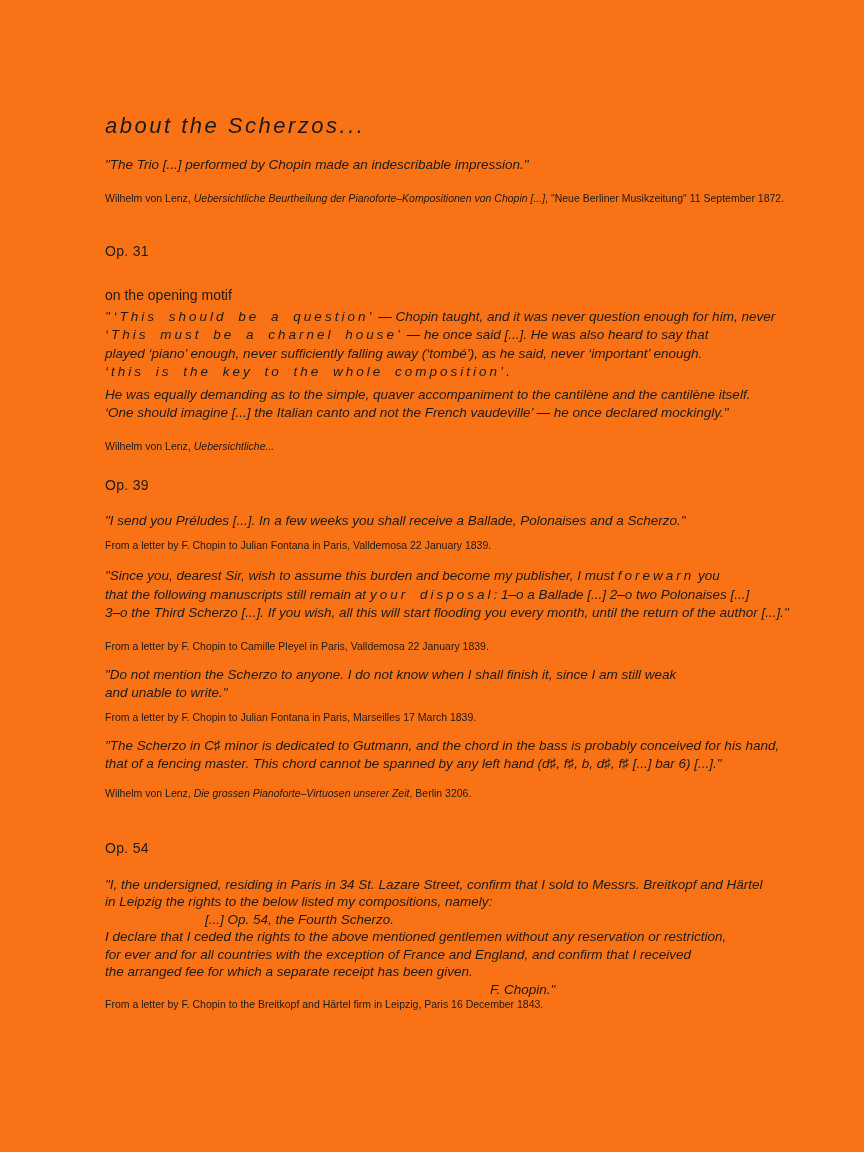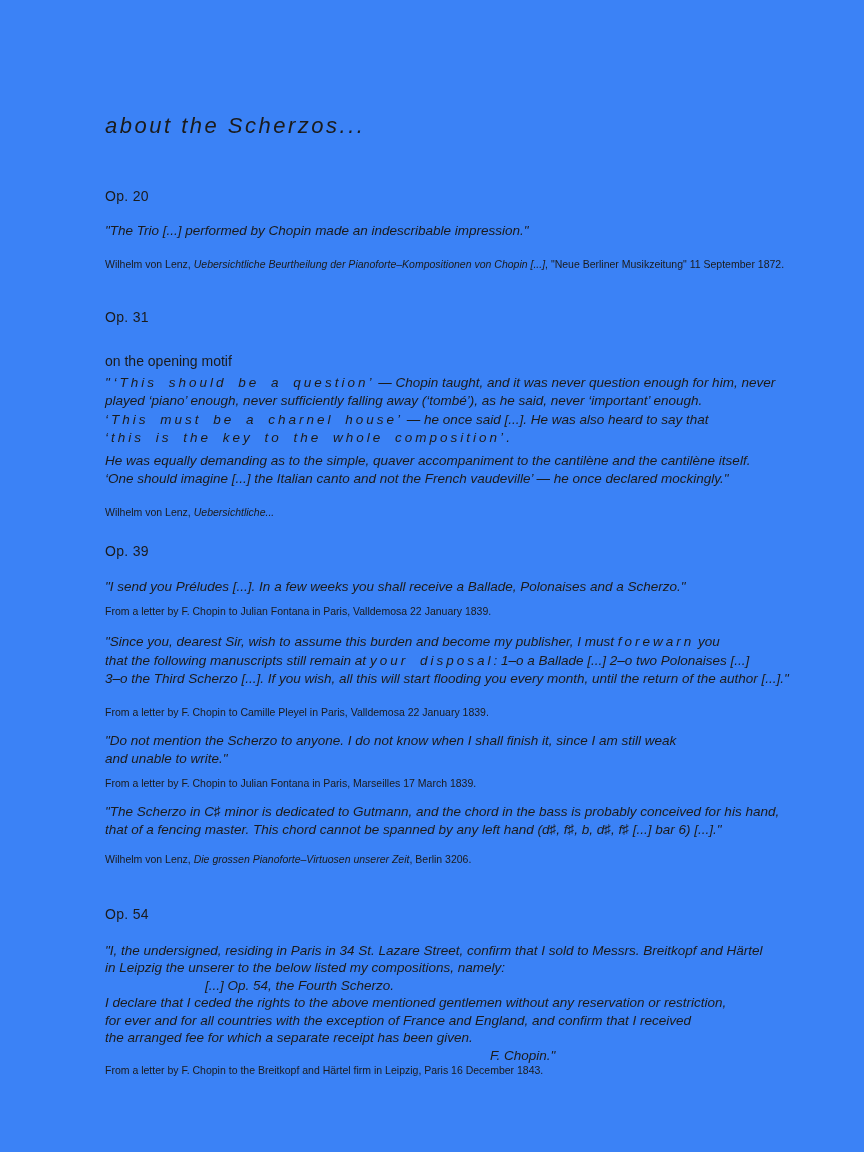--- a/index.html
+++ b/index.html
@@ -1,21 +1,21 @@
 <!DOCTYPE html>
 <html><head>
 <meta charset="utf-8">
 <style>
   html, body { margin: 0; padding: 0; background: #e8e8e8; }
   .page {
     position: relative;
     width: 864px;
     height: 1152px;
     margin: 0 auto;
-    background: #3b82f6;
+    background: #f97316;
     color: #1b1b1b;
     font-family: "Liberation Sans", sans-serif;
     overflow: hidden;
   }
   .content { padding: 0 36px 0 105px; }
 
   .doc-title {
     margin-top: 112px;
     font-size: 22px;
     font-style: italic;
@@ -79,32 +79,31 @@
   .lh-tight .line { line-height: 17.5px; }
 </style>
 </head>
 <body>
 
 <div class="page">
   <div class="content">
 
     <div class="doc-title">about the Scherzos...</div>
 
-    <div class="op-heading mt-op20h">Op. 20</div>
     <div class="quote mt-op20q">
       <div class="line">"The Trio [...] performed by Chopin made an indescribable impression."</div>
     </div>
     <div class="citation mt-op20c"><span>Wilhelm von Lenz, </span><span class="t">Uebersichtliche Beurtheilung der Pianoforte–Kompositionen von Chopin [...]</span><span>, "Neue Berliner Musikzeitung" 11 September 1872.</span></div>
 
     <div class="op-heading mt-op31h">Op. 31</div>
     <div class="sub-heading mt-op31sub">on the opening motif</div>
     <div class="quote mt-op31p1">
       <div class="line"><span>" </span><span class="spaced">‘This should be a question’</span><span> — Chopin taught, and it was never question enough for him, never</span></div>
+      <div class="line"><span class="spaced">‘This must be a charnel house’</span><span> — he once said [...]. He was also heard to say that</span></div>
       <div class="line">played ‘piano’ enough, never sufficiently falling away (‘tombé’), as he said, never ‘important’ enough.</div>
-      <div class="line"><span class="spaced">‘This must be a charnel house’</span><span> — he once said [...]. He was also heard to say that</span></div>
       <div class="line"><span class="spaced">‘this is the key to the whole composition’</span><span>.</span></div>
     </div>
     <div class="quote mt-op31p2">
       <div class="line">He was equally demanding as to the simple, quaver accompaniment to the cantilène and the cantilène itself.</div>
       <div class="line">‘One should imagine [...] the Italian canto and not the French vaudeville’ — he once declared mockingly."</div>
     </div>
     <div class="citation mt-op31c"><span>Wilhelm von Lenz, </span><span class="t">Uebersichtliche...</span><span></span></div>
 
     <div class="op-heading mt-op39h">Op. 39</div>
     <div class="quote mt-op39q1">
@@ -124,21 +123,21 @@
     <div class="citation mt-op39c3">From a letter by F. Chopin to Julian Fontana in Paris, Marseilles 17 March 1839.</div>
     <div class="quote mt-op39q4">
       <div class="line">"The Scherzo in C♯ minor is dedicated to Gutmann, and the chord in the bass is probably conceived for his hand,</div>
       <div class="line">that of a fencing master. This chord cannot be spanned by any left hand (d♯, f♯, b, d♯, f♯ [...] bar 6) [...]."</div>
     </div>
     <div class="citation mt-op39c4"><span>Wilhelm von Lenz, </span><span class="t">Die grossen Pianoforte–Virtuosen unserer Zeit</span><span>, Berlin 3206.</span></div>
 
     <div class="op-heading mt-op54h">Op. 54</div>
     <div class="quote mt-op54q lh-tight">
       <div class="line">"I, the undersigned, residing in Paris in 34 St. Lazare Street, confirm that I sold to Messrs. Breitkopf and Härtel</div>
-      <div class="line">in Leipzig the unserer to the below listed my compositions, namely:</div>
+      <div class="line">in Leipzig the rights to the below listed my compositions, namely:</div>
       <div class="line indent-inner">[...] Op. 54, the Fourth Scherzo.</div>
       <div class="line">I declare that I ceded the rights to the above mentioned gentlemen without any reservation or restriction,</div>
       <div class="line">for ever and for all countries with the exception of France and England, and confirm that I received</div>
       <div class="line">the arranged fee for which a separate receipt has been given.</div>
       <div class="line signature">F. Chopin."</div>
     </div>
     <div class="citation mt-op54c">From a letter by F. Chopin to the Breitkopf and Härtel firm in Leipzig, Paris 16 December 1843.</div>
 
   </div>
 </div>

